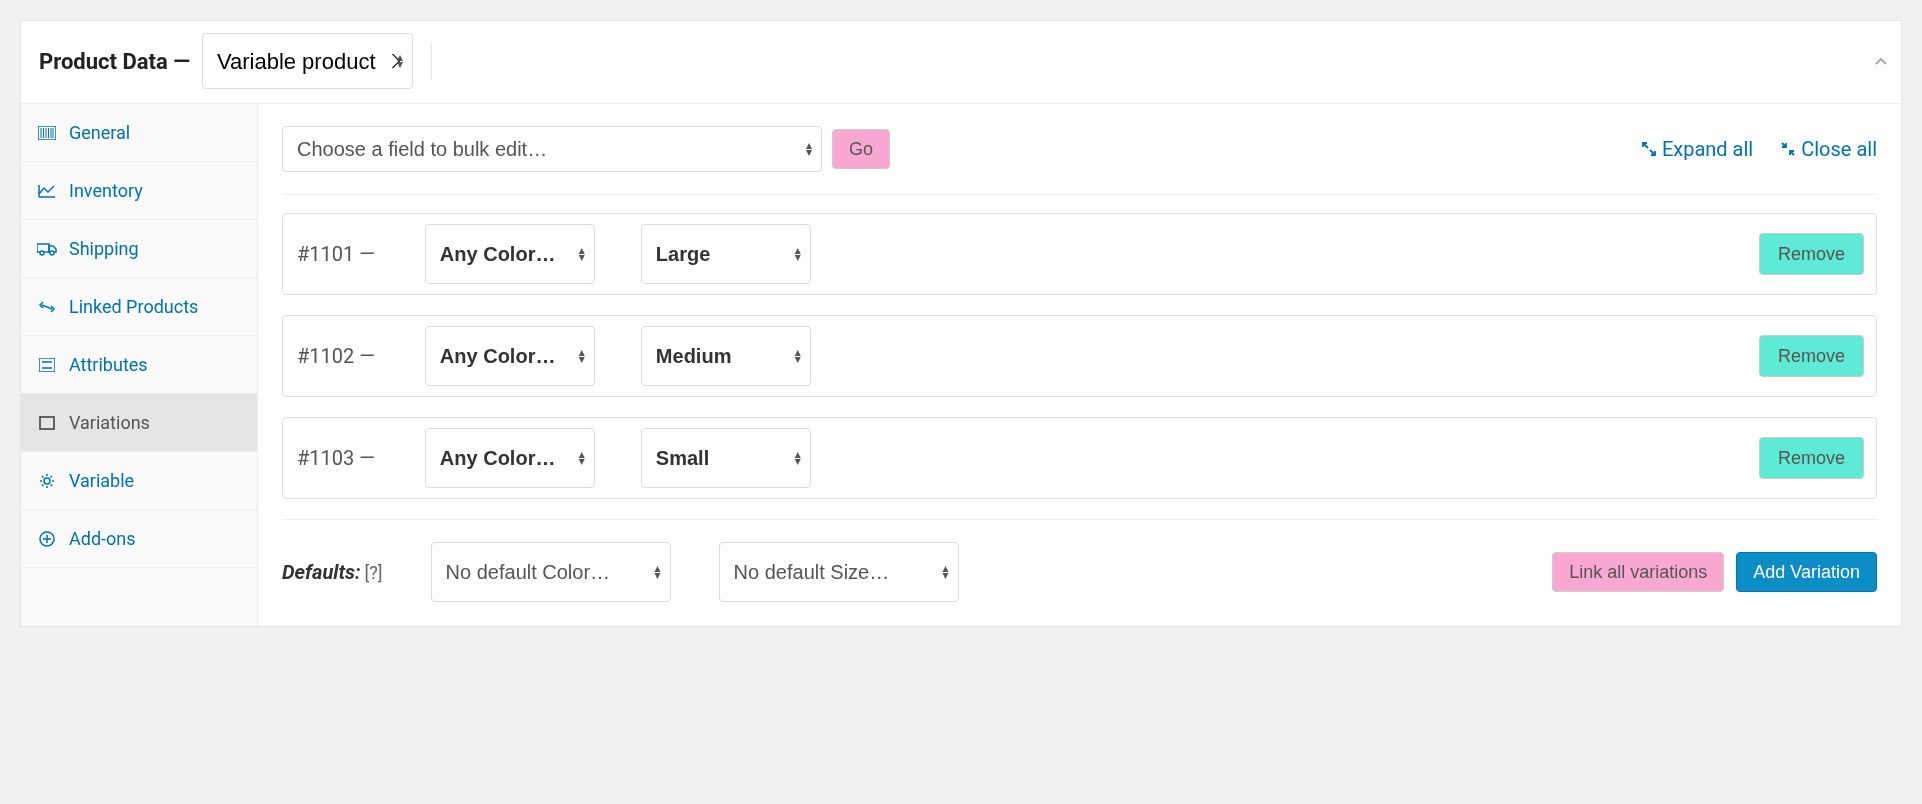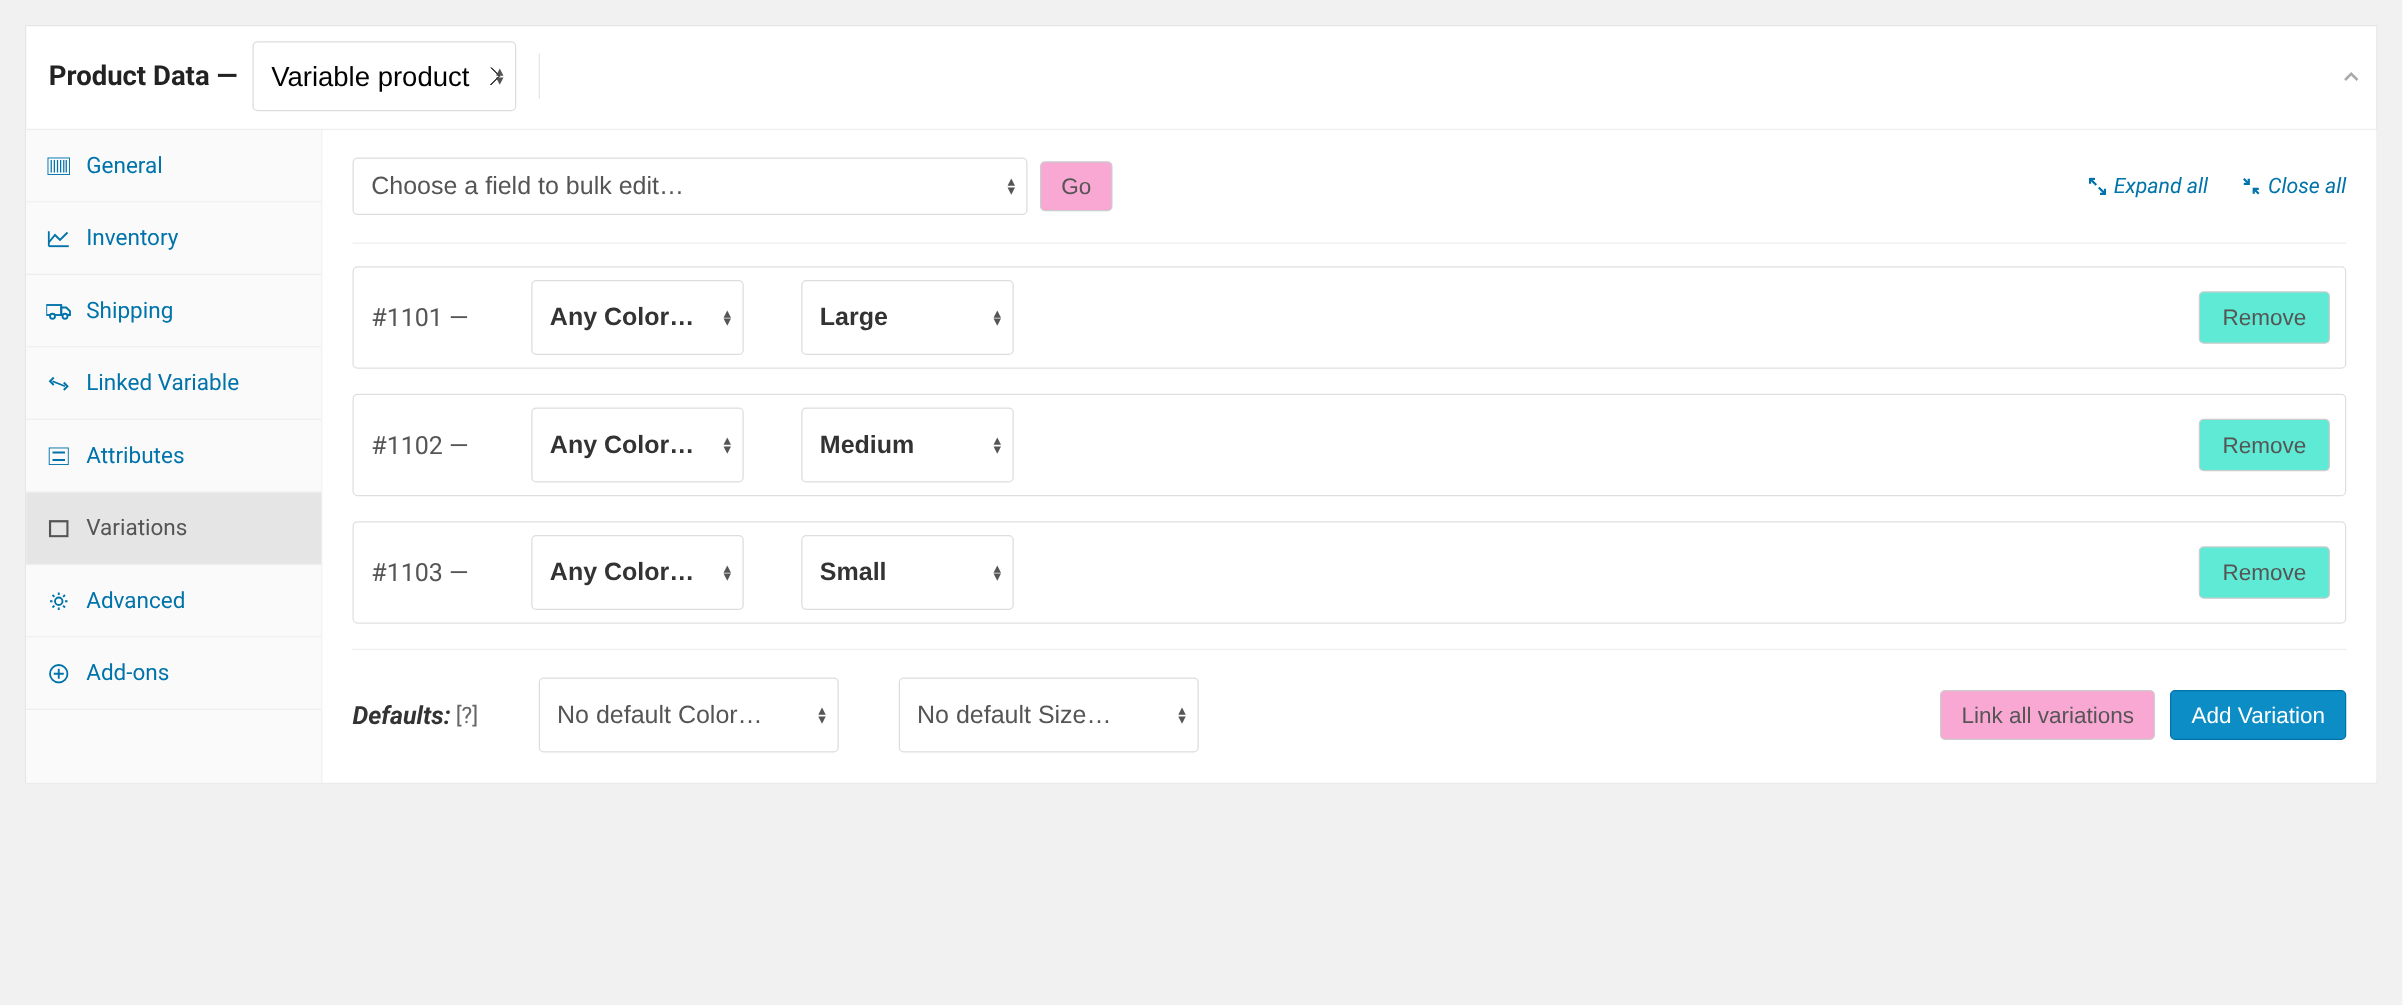--- a/index.html
+++ b/index.html
@@ -158,26 +158,25 @@
     color: #555;
     cursor: pointer;
   }
   .btn.primary {
     background: #0d8dc5;
     border-color: #0073aa;
     color: #fff;
   }
   .link {
     color: #0073aa;
-    font-size: 17px;
+    font-size: 20px;
     cursor: pointer;
     display: inline-flex;
     align-items: center;
     gap: 6px;
-    font-style: italic;
   }
   .toolbar-spacer { flex: 1; }
 
   .variation-list {
     margin-top: 18px;
   }
   .variation {
     border: 1px solid #dfdfdf;
     border-radius: 4px;
     background: #fff;
@@ -318,21 +317,21 @@
       </div>
 
       <div class="tab">
         <span class="icon">
           <svg width="18" height="14" viewBox="0 0 18 14">
               <path d="M5 2 L2 5 L5 8" fill="none" stroke="currentColor" stroke-width="1.5"></path>
               <path d="M13 6 L16 9 L13 12" fill="none" stroke="currentColor" stroke-width="1.5"></path>
               <line x1="4" y1="5" x2="14" y2="9" stroke="currentColor" stroke-width="1.5"></line>
             </svg>
         </span>
-        <span>Linked Variable</span>
+        <span>Linked Products</span>
       </div>
 
       <div class="tab">
         <span class="icon">
           <svg width="16" height="14" viewBox="0 0 16 14">
               <rect x="0" y="0" width="16" height="14" fill="none" stroke="currentColor" stroke-width="1.5"></rect>
               <line x1="3" y1="4" x2="13" y2="4" stroke="currentColor" stroke-width="1.5"></line>
               <line x1="3" y1="10" x2="13" y2="10" stroke="currentColor" stroke-width="1.5"></line>
             </svg>
         </span>
@@ -348,21 +347,21 @@
         <span>Variations</span>
       </div>
 
       <div class="tab">
         <span class="icon">
           <svg width="16" height="16" viewBox="0 0 16 16">
               <circle cx="8" cy="8" r="3" fill="none" stroke="currentColor" stroke-width="1.5"></circle>
               <path d="M8 1 L8 3 M8 13 L8 15 M1 8 L3 8 M13 8 L15 8 M3 3 L4.5 4.5 M11.5 11.5 L13 13 M13 3 L11.5 4.5 M4.5 11.5 L3 13" stroke="currentColor" stroke-width="1.5"></path>
             </svg>
         </span>
-        <span>Advanced</span>
+        <span>Variable</span>
       </div>
 
       <div class="tab">
         <span class="icon">
           <svg width="16" height="16" viewBox="0 0 16 16">
               <circle cx="8" cy="8" r="7" fill="none" stroke="currentColor" stroke-width="1.5"></circle>
               <line x1="8" y1="4" x2="8" y2="12" stroke="currentColor" stroke-width="1.5"></line>
               <line x1="4" y1="8" x2="12" y2="8" stroke="currentColor" stroke-width="1.5"></line>
             </svg>
         </span>

